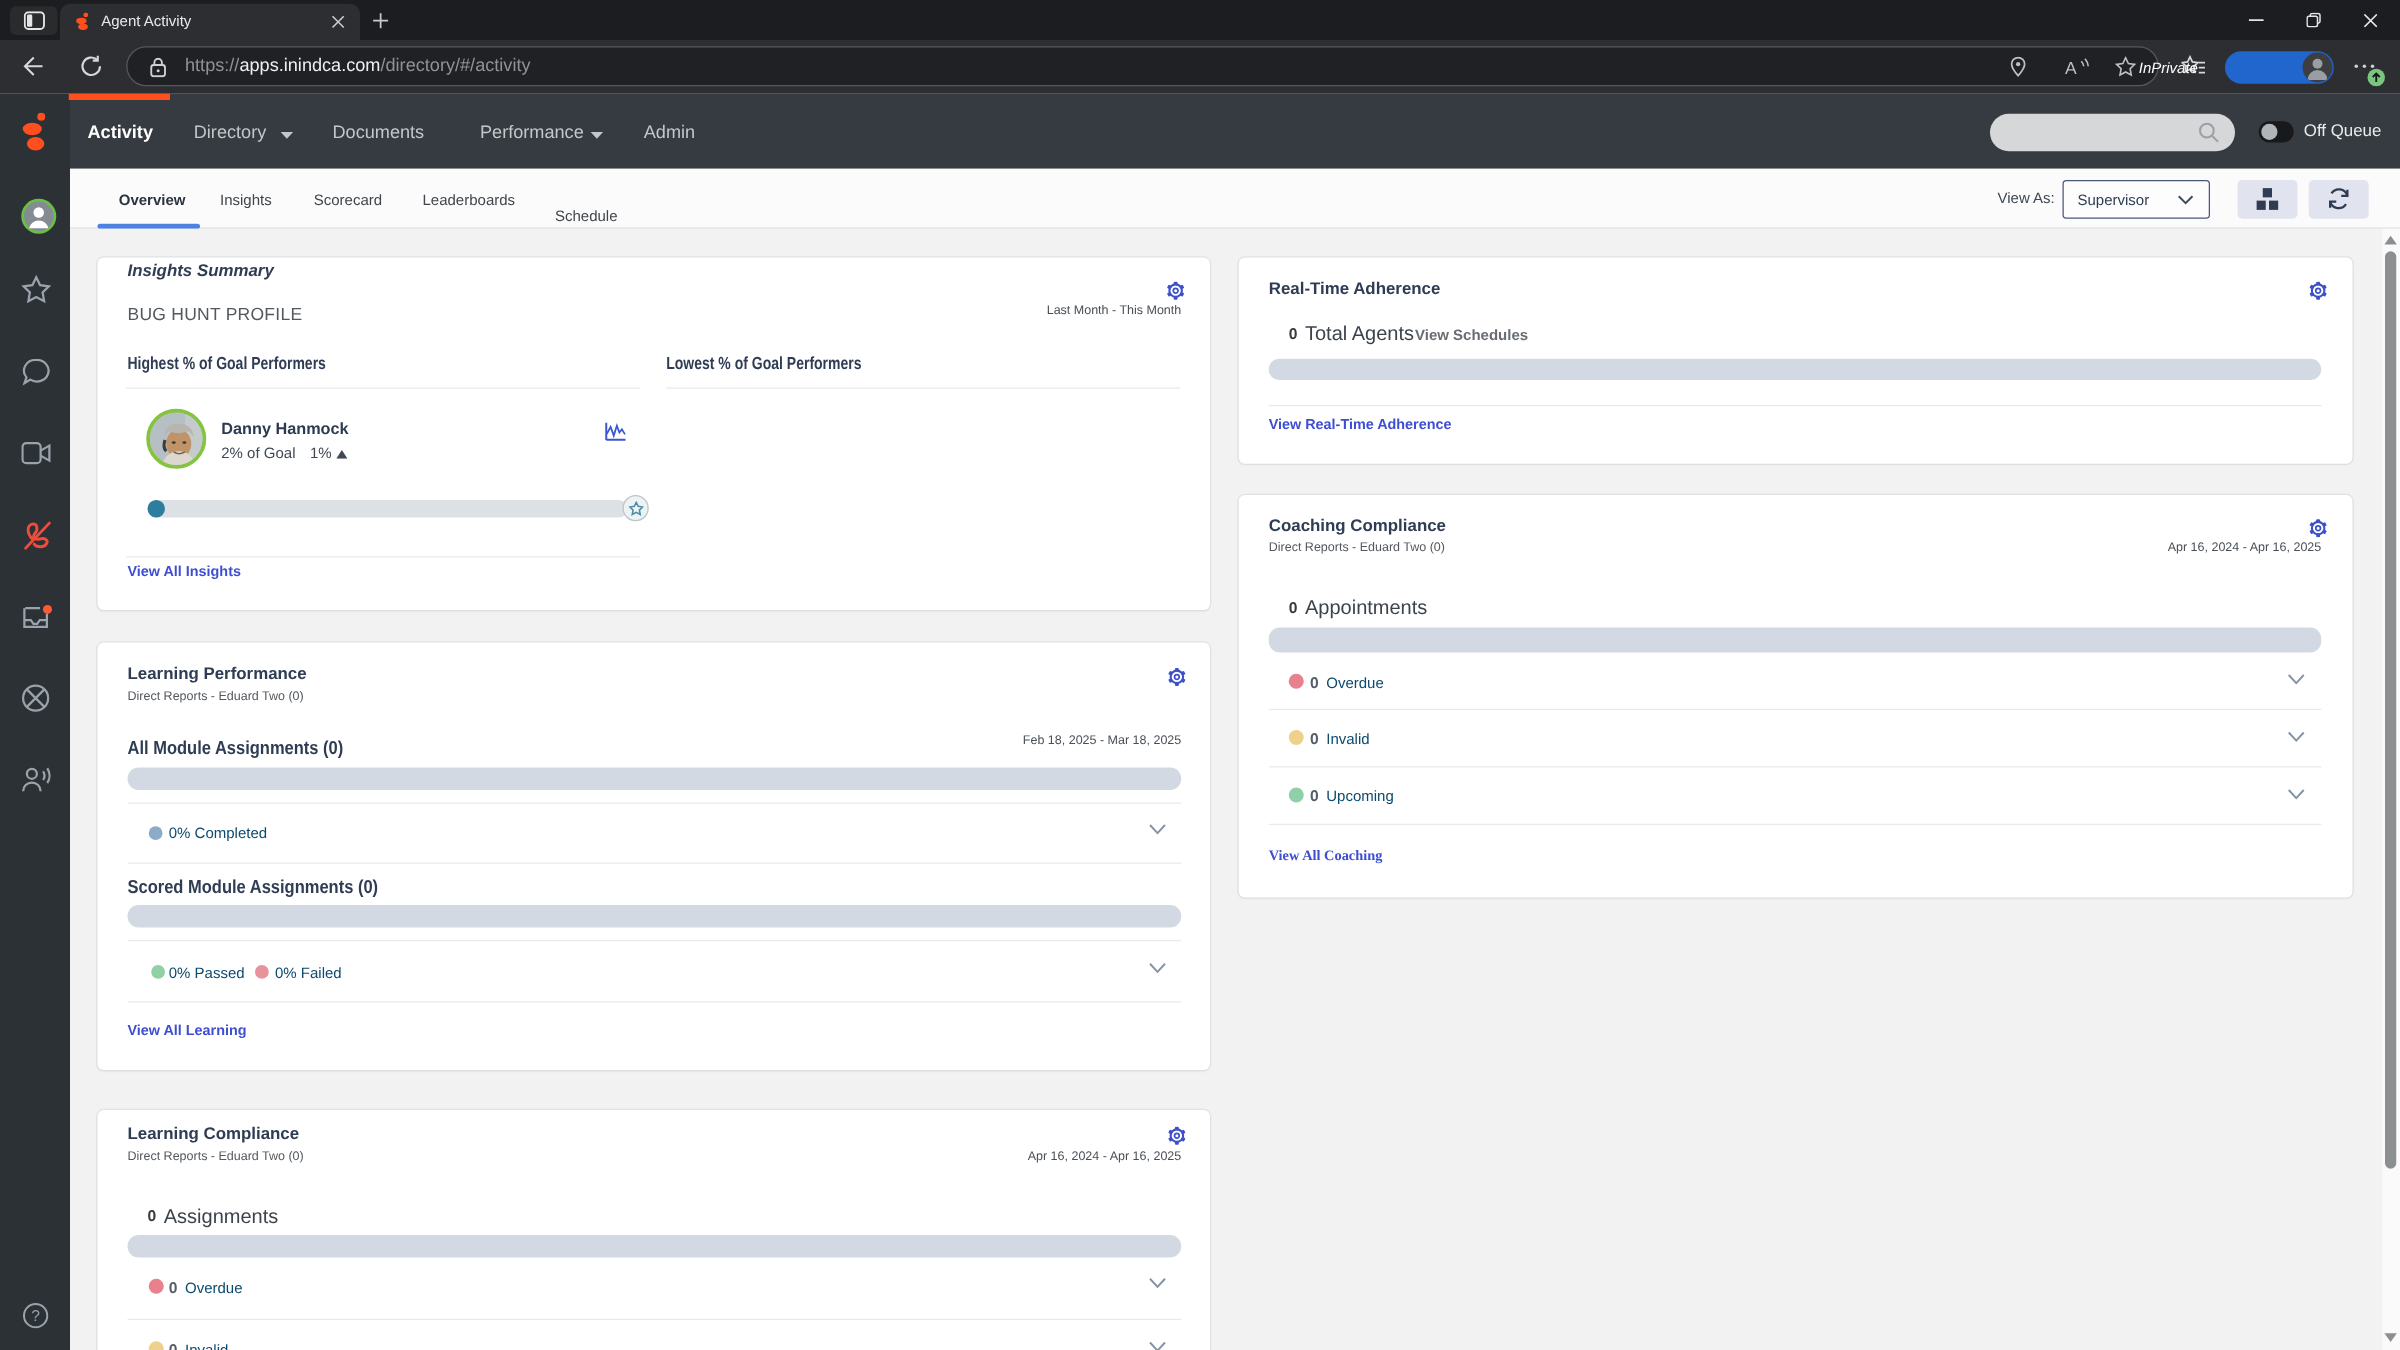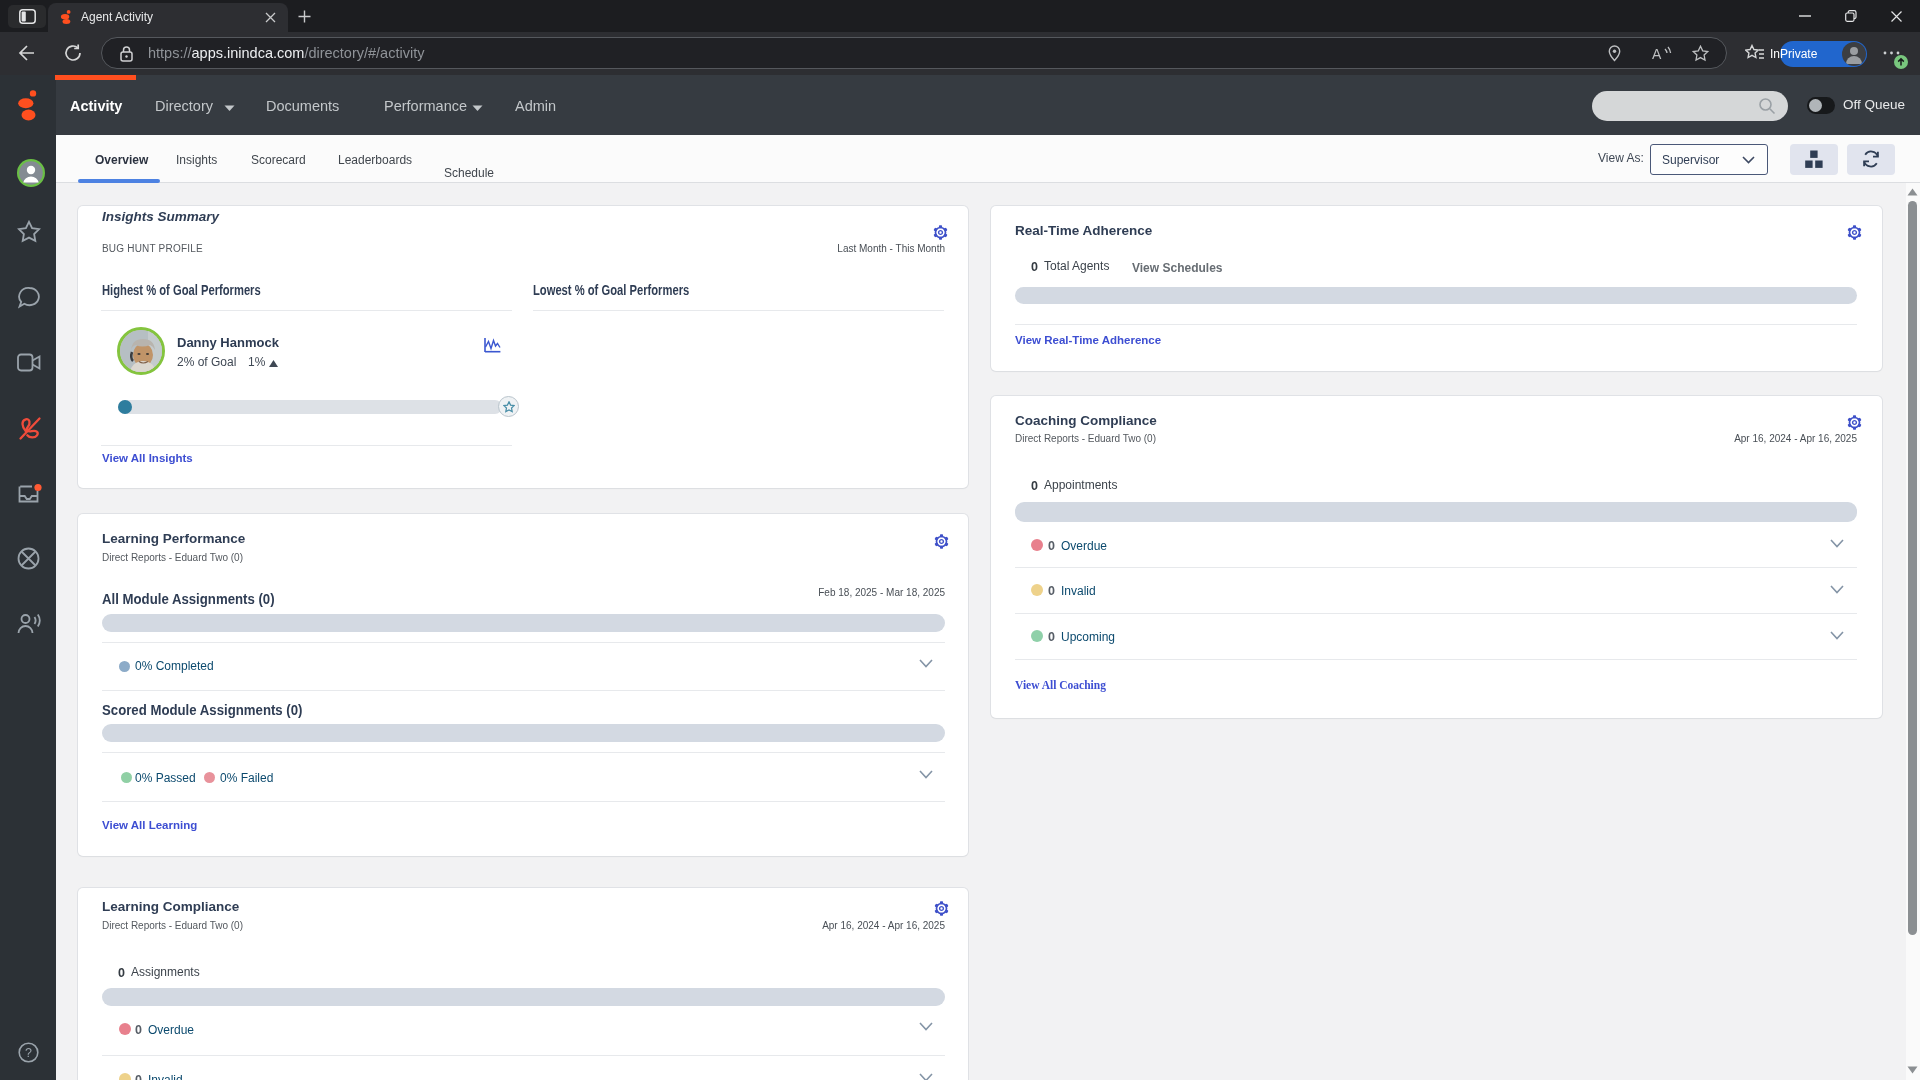--- a/index.html
+++ b/index.html
@@ -45,21 +45,21 @@
   .csub { left:24px; font-size:10px; color:#53585e; }
   .cdate { font-size:10px; color:#494f56; }
   .sech { font-size:12.5px; font-weight:bold; color:#2f3d54; }
   .grayba { background:#d3d9e2; border-radius:9px; }
   .hr { height:1px; background:#e7e9ec; }
   .legend-dot { width:12px; height:12px; border-radius:50%; }
   .legend-txt { font-size:12px; color:#0c4a6e; }
   .legend-num { font-size:12.5px; font-weight:bold; color:#565d66; }
   .link { font-size:11.5px; font-weight:bold; color:#3d4ed2; }
   .bignum { font-size:12.5px; font-weight:bold; color:#333a41; }
-  .bigtxt { font-size:12px; color:#3c434b; }
+  .bigtxt { font-size:16px; color:#3c434b; }
 
   
   #sb-track { left:1906px; top:183px; width:14px; height:897px; background:#fafafa; }
   #sb-thumb { left:1908px; top:201px; width:9px; height:734px; background:#8b8f92; border-radius:5px; }
 </style>
 </head>
 <body>
 <div id="screen">
 
   <div class="abs" id="titlebar">
@@ -126,21 +126,21 @@
     <svg class="abs" style="left:1692px;top:13px" width="17" height="17" viewBox="0 0 17 17">
       <path d="M8.5 1.2 l2.2 4.6 5 .7 -3.6 3.5 .9 5 -4.5-2.4 -4.5 2.4 .9-5 L1.3 6.5 l5-.7 Z" fill="none" stroke="#bdbfc1" stroke-width="1.3"></path>
     </svg>
 
     <svg class="abs" style="left:1745px;top:12px" width="20" height="19" viewBox="0 0 20 19">
       <path d="M7 1.5 l1.9 4 4.4 .6 -3.2 3 .8 4.4 -3.9-2.1 -3.9 2.1 .8-4.4 -3.2-3 4.4-.6 Z" fill="none" stroke="#d6d7d8" stroke-width="1.4"></path>
       <path d="M14 6 h5 M14 10 h5 M14 14 h5" stroke="#d6d7d8" stroke-width="1.4"></path>
     </svg>
 
     <div class="abs" style="left:1780px;top:9px;width:87px;height:26px;background:#2166cd;border-radius:13px;"></div>
-    <div class="abs" style="left:1770px;top:15px;font-size:12px;color:#ffffff;">InPrivate</div>
+    <div class="abs" style="left:1711px;top:15px;font-size:12px;color:#ffffff;font-style:italic;">InPrivate</div>
     <div class="abs" style="left:1842px;top:10px;width:24px;height:24px;border-radius:50%;background:#3c3e42;overflow:hidden;">
       <svg width="24" height="24" viewBox="0 0 24 24">
         <circle cx="12" cy="9" r="4" fill="#9a9da1"></circle>
         <path d="M4 22 a8 8 0 0 1 16 0 Z" fill="#9a9da1"></path>
       </svg>
     </div>
 
     <svg class="abs" style="left:1883px;top:19px" width="17" height="4" viewBox="0 0 17 4">
         <circle cx="2" cy="2" r="1.4" fill="#cdd0d2"></circle>
         <circle cx="8.5" cy="2" r="1.4" fill="#cdd0d2"></circle>
@@ -220,21 +220,21 @@
   <svg class="abs" style="left:1907px;top:188px" width="11" height="8" viewBox="0 0 11 8">
       <path d="M5.5 0.5 L10.5 7.5 H0.5 Z" fill="#8b8f92"></path>
     </svg>
   <div class="abs" id="sb-thumb"></div>
   <svg class="abs" style="left:1907px;top:1066px" width="11" height="8" viewBox="0 0 11 8">
       <path d="M0.5 0.5 H10.5 L5.5 7.5 Z" fill="#8b8f92"></path>
     </svg>
 
   <div class="abs card" style="left:78px;top:206px;width:890px;height:282px;"></div>
   <div class="abs ctitle" style="left:102px;top:209px;font-style:italic;">Insights Summary</div>
-  <div class="abs csub" style="left:102px;top:243px;font-size:10px;letter-spacing:.2px;">BUG HUNT PROFILE</div>
+  <div class="abs csub" style="left:102px;top:243px;font-size:14px;letter-spacing:.2px;">BUG HUNT PROFILE</div>
   <svg class="abs gear" style="left:933px;top:225px" width="15" height="15" viewBox="0 0 15 15">
       <g transform="translate(7.5,7.5)">
         <g fill="#3f51c9">
           <rect x="-1.55" y="-7.2" width="3.1" height="2.9" rx="0.8" transform="rotate(0)"></rect>
           <rect x="-1.55" y="-7.2" width="3.1" height="2.9" rx="0.8" transform="rotate(60)"></rect>
           <rect x="-1.55" y="-7.2" width="3.1" height="2.9" rx="0.8" transform="rotate(120)"></rect>
           <rect x="-1.55" y="-7.2" width="3.1" height="2.9" rx="0.8" transform="rotate(180)"></rect>
           <rect x="-1.55" y="-7.2" width="3.1" height="2.9" rx="0.8" transform="rotate(240)"></rect>
           <rect x="-1.55" y="-7.2" width="3.1" height="2.9" rx="0.8" transform="rotate(300)"></rect>
         </g>

